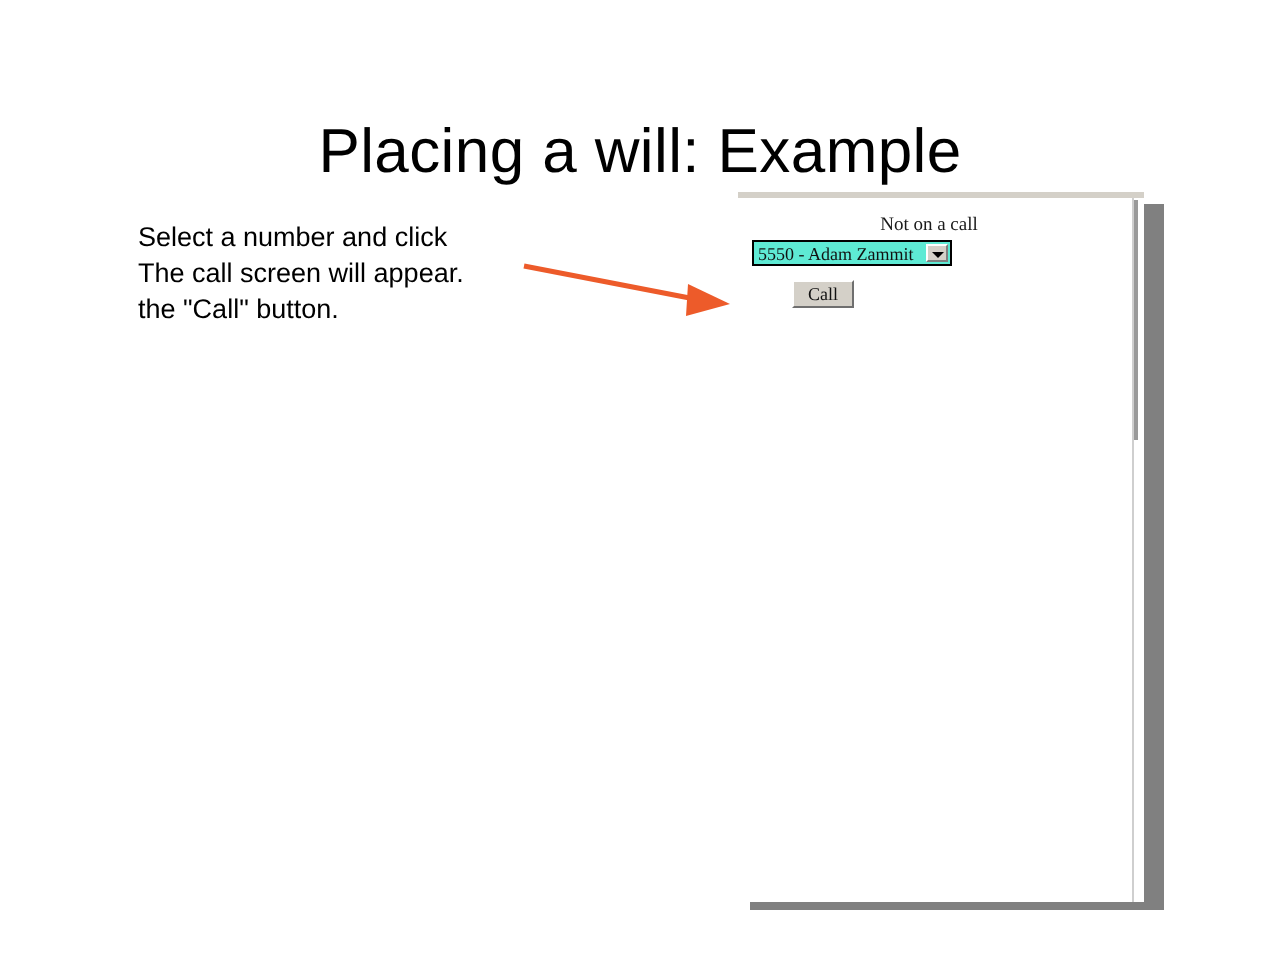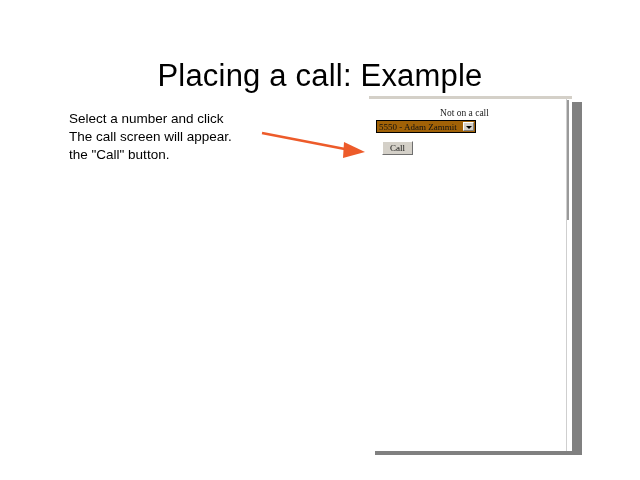--- a/index.html
+++ b/index.html
@@ -124,21 +124,21 @@
     color: #1a1a1a;
     text-decoration: underline;
     margin: 0 0 2px 1px;
     white-space: nowrap;
   }
 
   .dial-select {
     position: relative;
     width: 100px;
     height: 13px;
-    background: #a16207;
+    background: #5eead4;
     border: 1px solid #000000;
     box-sizing: border-box;
     margin: 0 0 4px 1px;
   }
   .dial-select-text {
     position: absolute;
     left: 2px;
     top: 1px;
     font-family: "Liberation Serif", serif;
     font-size: 9px;
@@ -169,33 +169,33 @@
   }
 
   .call-button {
     width: 31px;
     height: 14px;
     background: #d4d0c8;
     border: 1px solid #ffffff;
     border-right-color: #6f6f6f;
     border-bottom-color: #6f6f6f;
     box-sizing: border-box;
-    margin-left: 7px;
+    margin-left: 21px;
     font-family: "Liberation Serif", serif;
     font-size: 9px;
     color: #111111;
     line-height: 12px;
     text-align: center;
     padding: 0;
   }
 </style>
 </head>
 <body>
 
-<h1 class="slide-title">Placing a call: Example</h1>
+<h1 class="slide-title">Placing a will: Example</h1>
 
 <div class="body-text">
   <span class="line">Select a number and click</span>
   <span class="line">The call screen will appear.</span>
   <span class="line">the "Call" button.</span>
 </div>
 
 <svg class="annotation-arrow" viewBox="0 0 120 42">
   <line x1="7" y1="11" x2="95" y2="28" stroke="#ED5B2A" stroke-width="2.6"></line>
   <polygon points="89,20 110,30 88,36" fill="#ED5B2A"></polygon>

